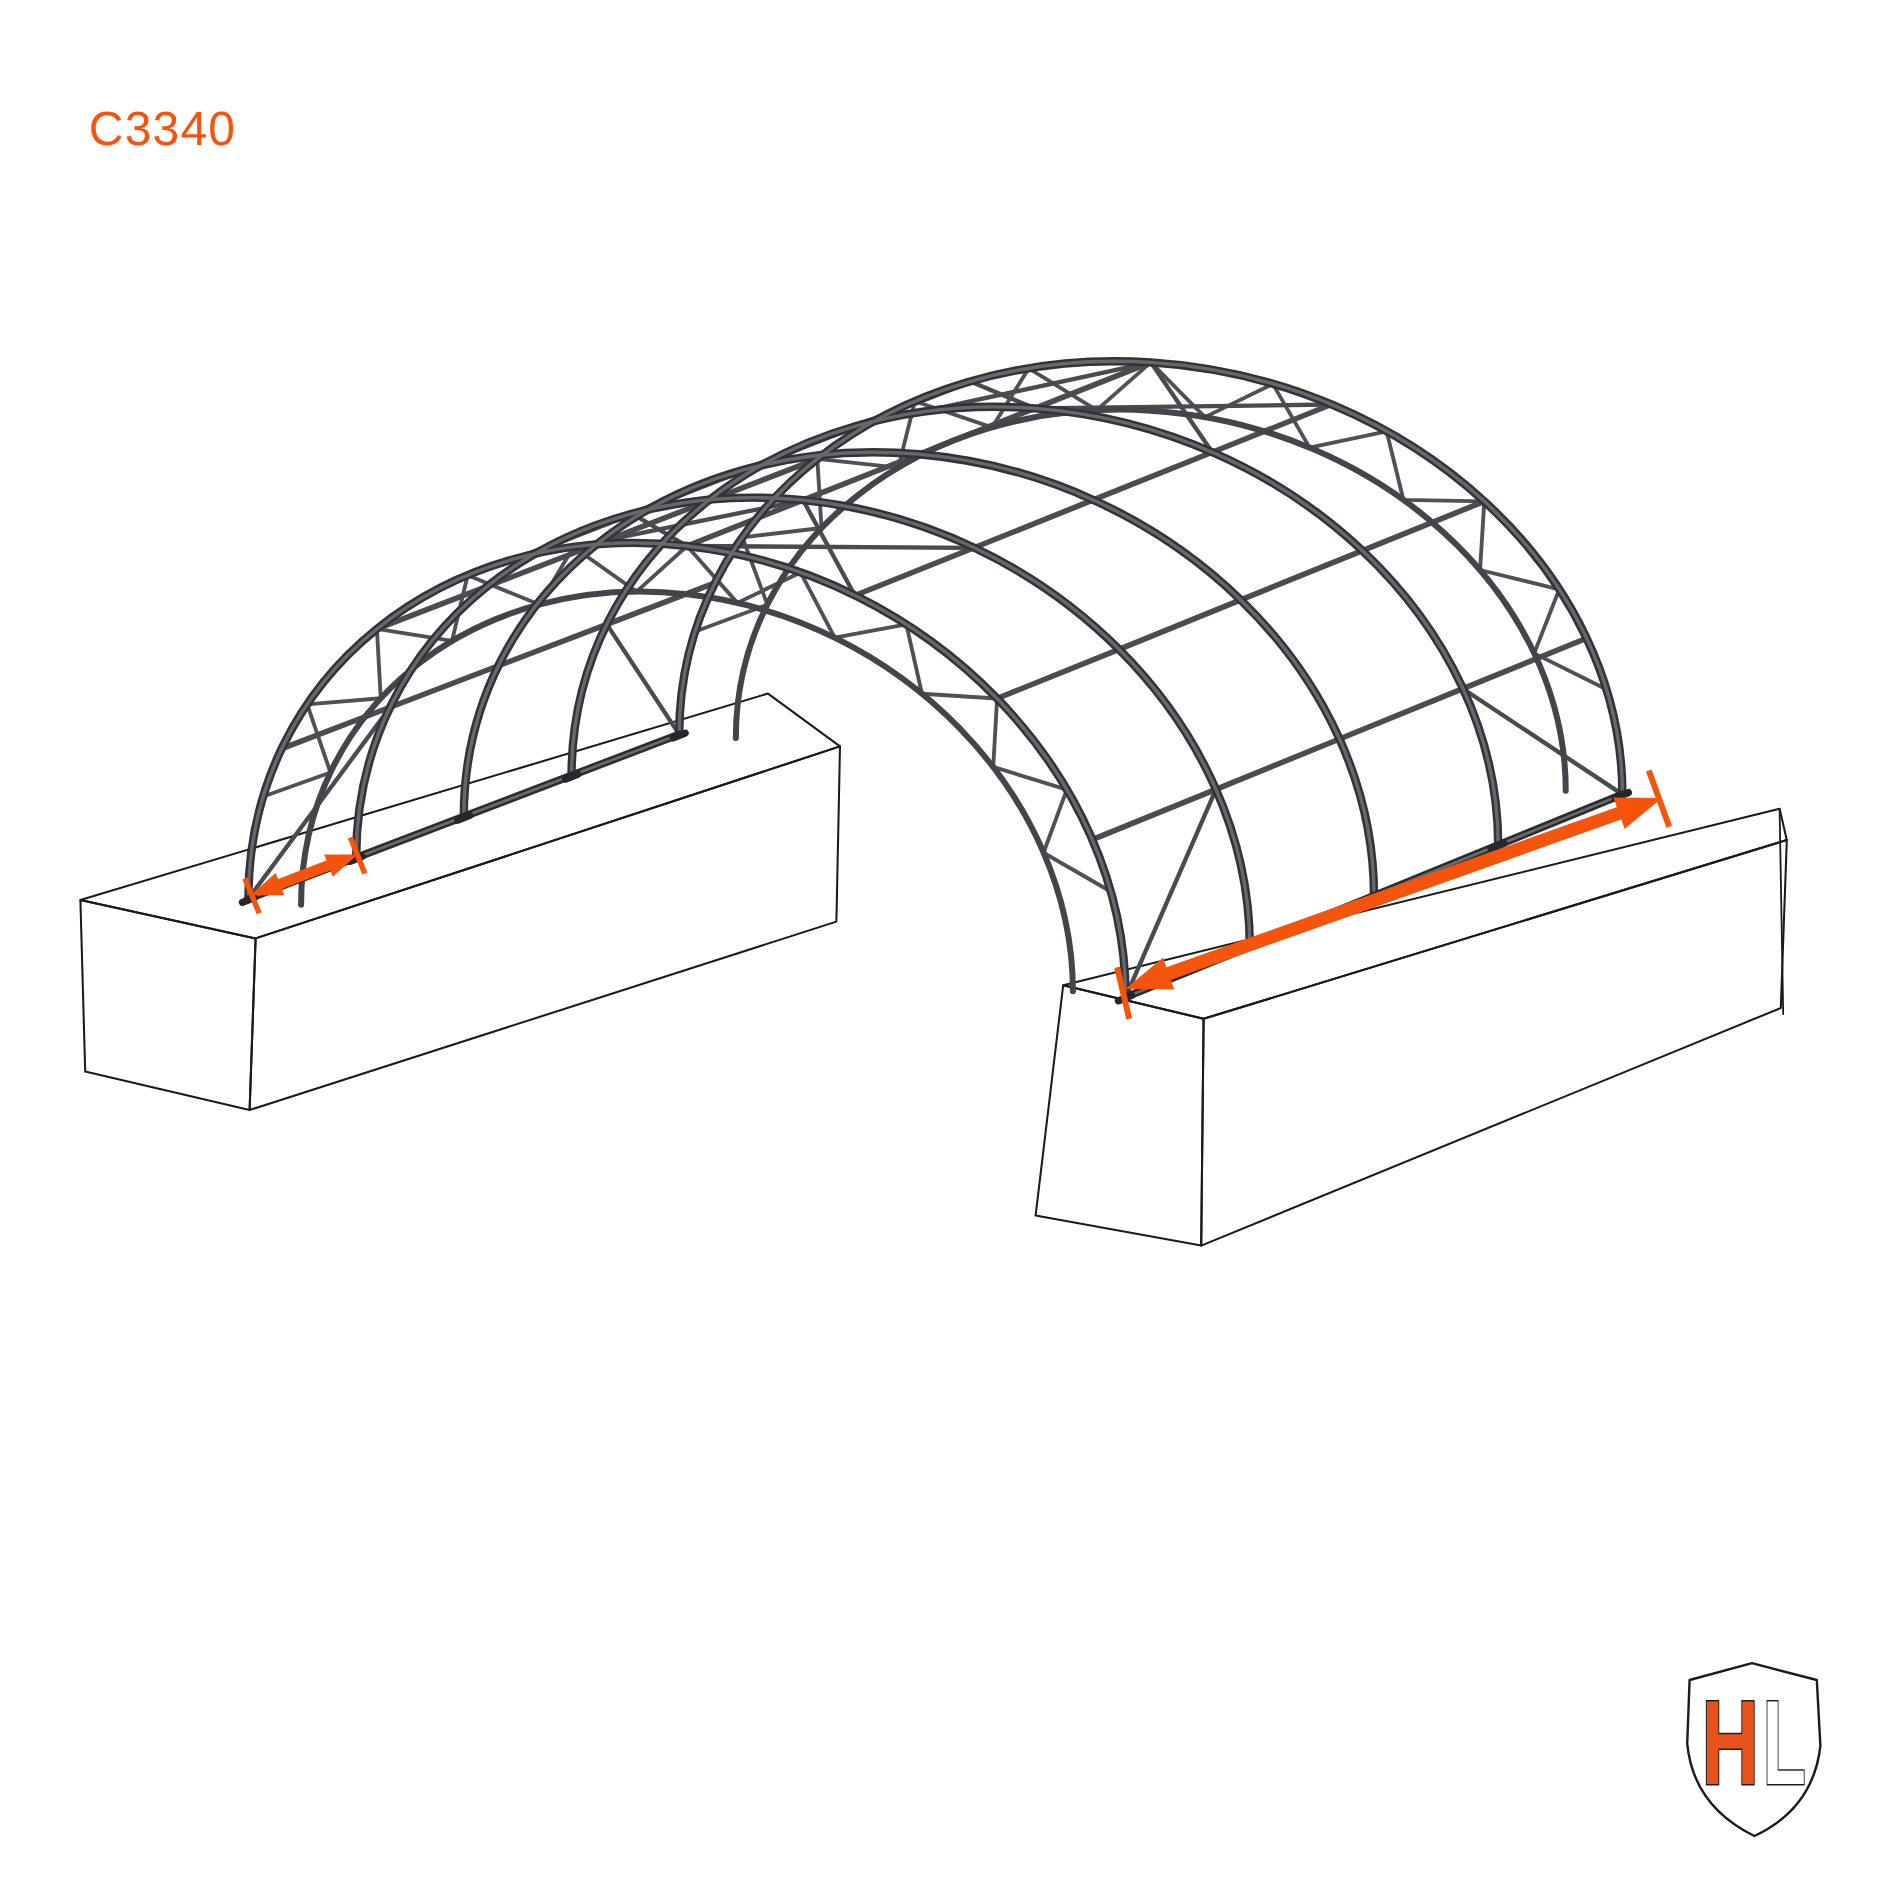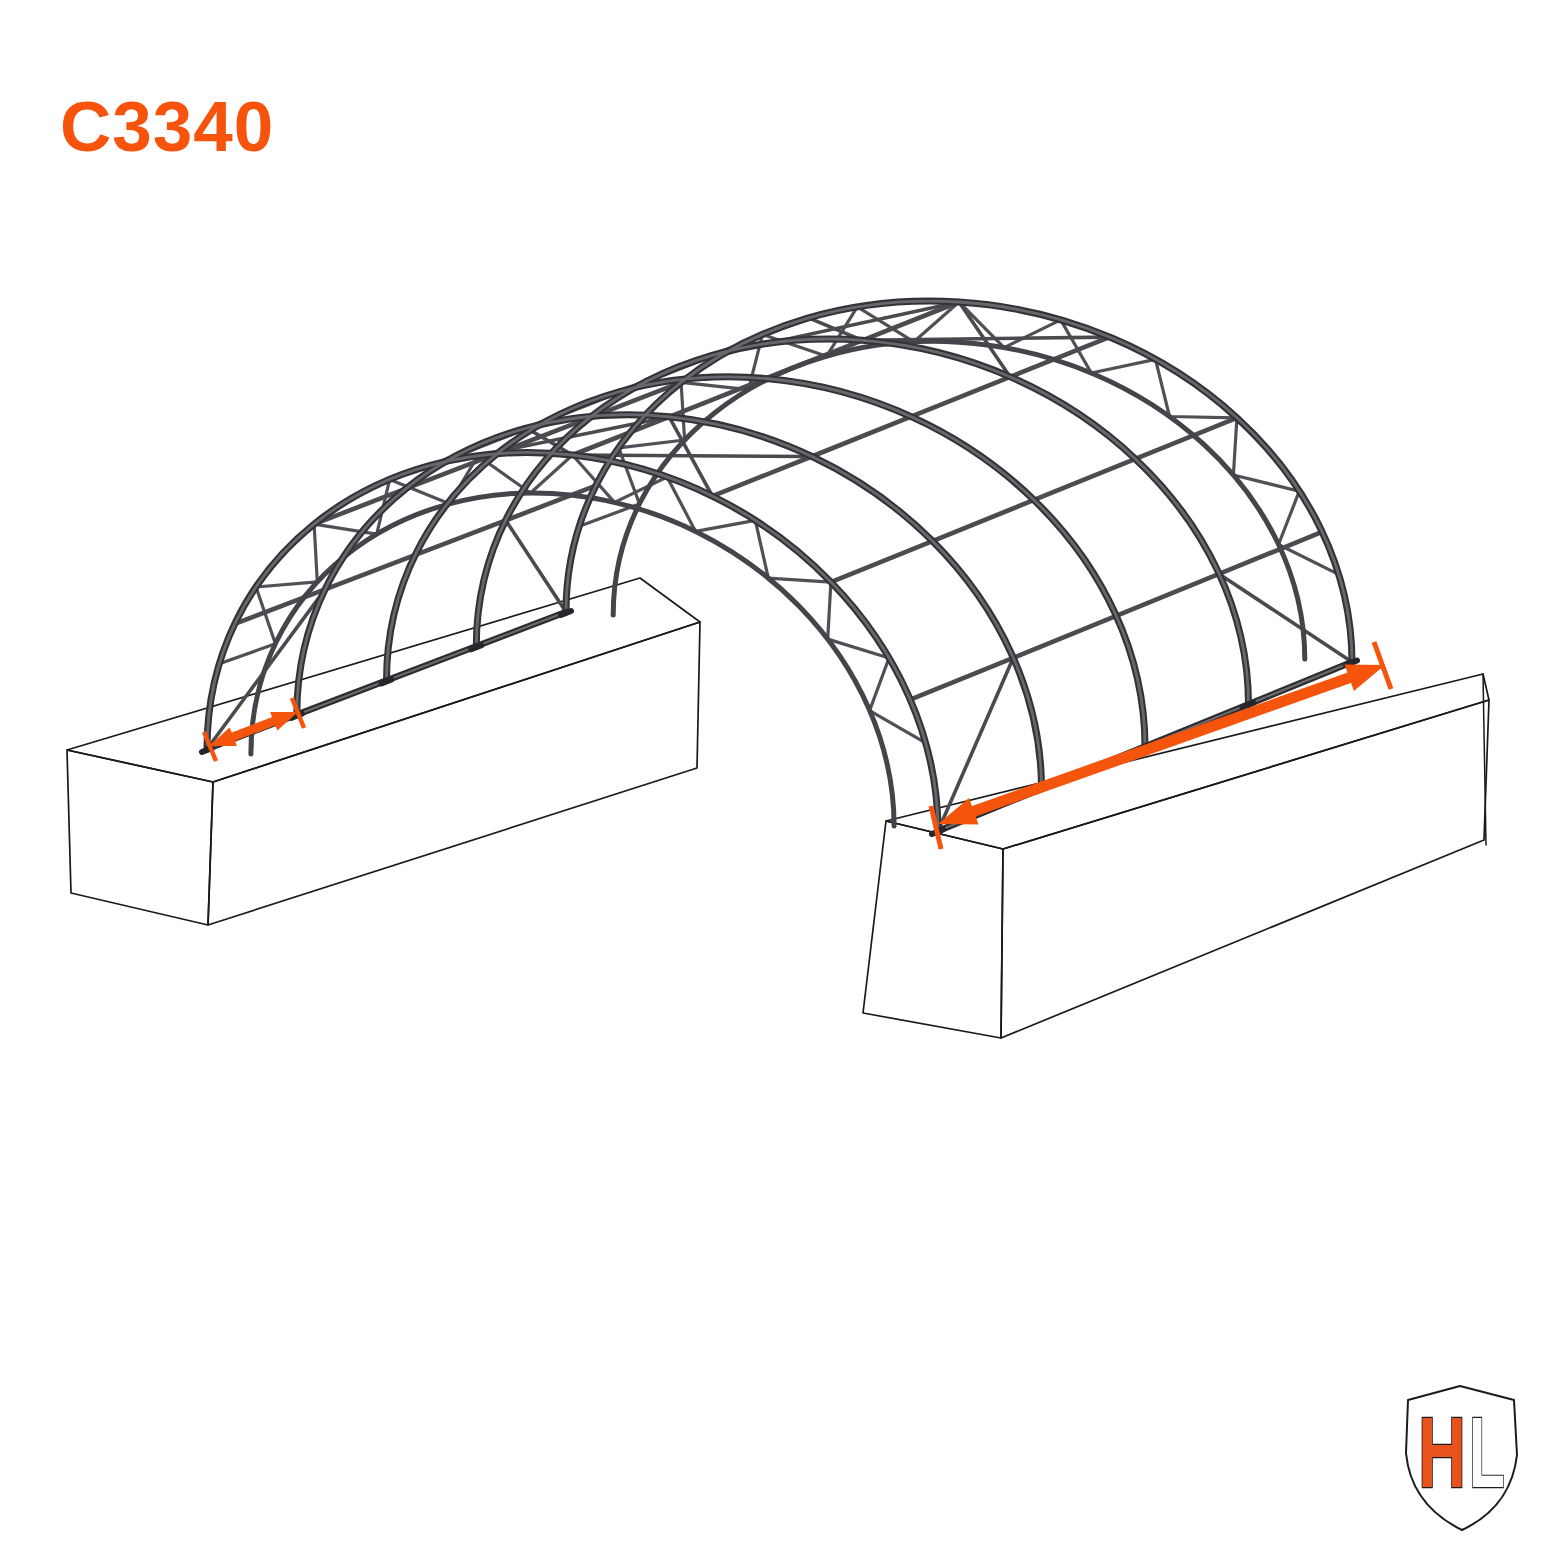--- a/index.html
+++ b/index.html
@@ -12,22 +12,22 @@
   }
   html,body{margin:0;padding:0;}
   body{
     width:1564px;height:1564px;
     background:#FFFFFF;
     position:relative;
     font-family:"Liberation Sans", sans-serif;
     overflow:hidden;
   }
   .model-title{
-    position:absolute;left:60px;top:86px;
-    font-size:71px;font-weight:700;letter-spacing:1px;
+    position:absolute;left:74px;top:86px;
+    font-size:40px;font-weight:400;letter-spacing:1px;
     color:var(--accent-text);
   }
   svg.scene{position:absolute;left:0;top:0;width:1564px;height:1564px;}
   .cont{fill:none;stroke:var(--outline);stroke-width:1.7;stroke-linejoin:round;}
   .cont-edge{fill:none;stroke:var(--outline);stroke-width:1.5;stroke-linecap:round;}
   .tube{fill:none;stroke-linecap:round;stroke-linejoin:round;}
   .web{stroke:#505156;stroke-width:3.2;}
   .brace{stroke:#4A4B4F;stroke-width:3.6;}
   .purlin{stroke:var(--frame);stroke-width:4.6;}
   .chord{stroke:#44454A;stroke-width:5;}

